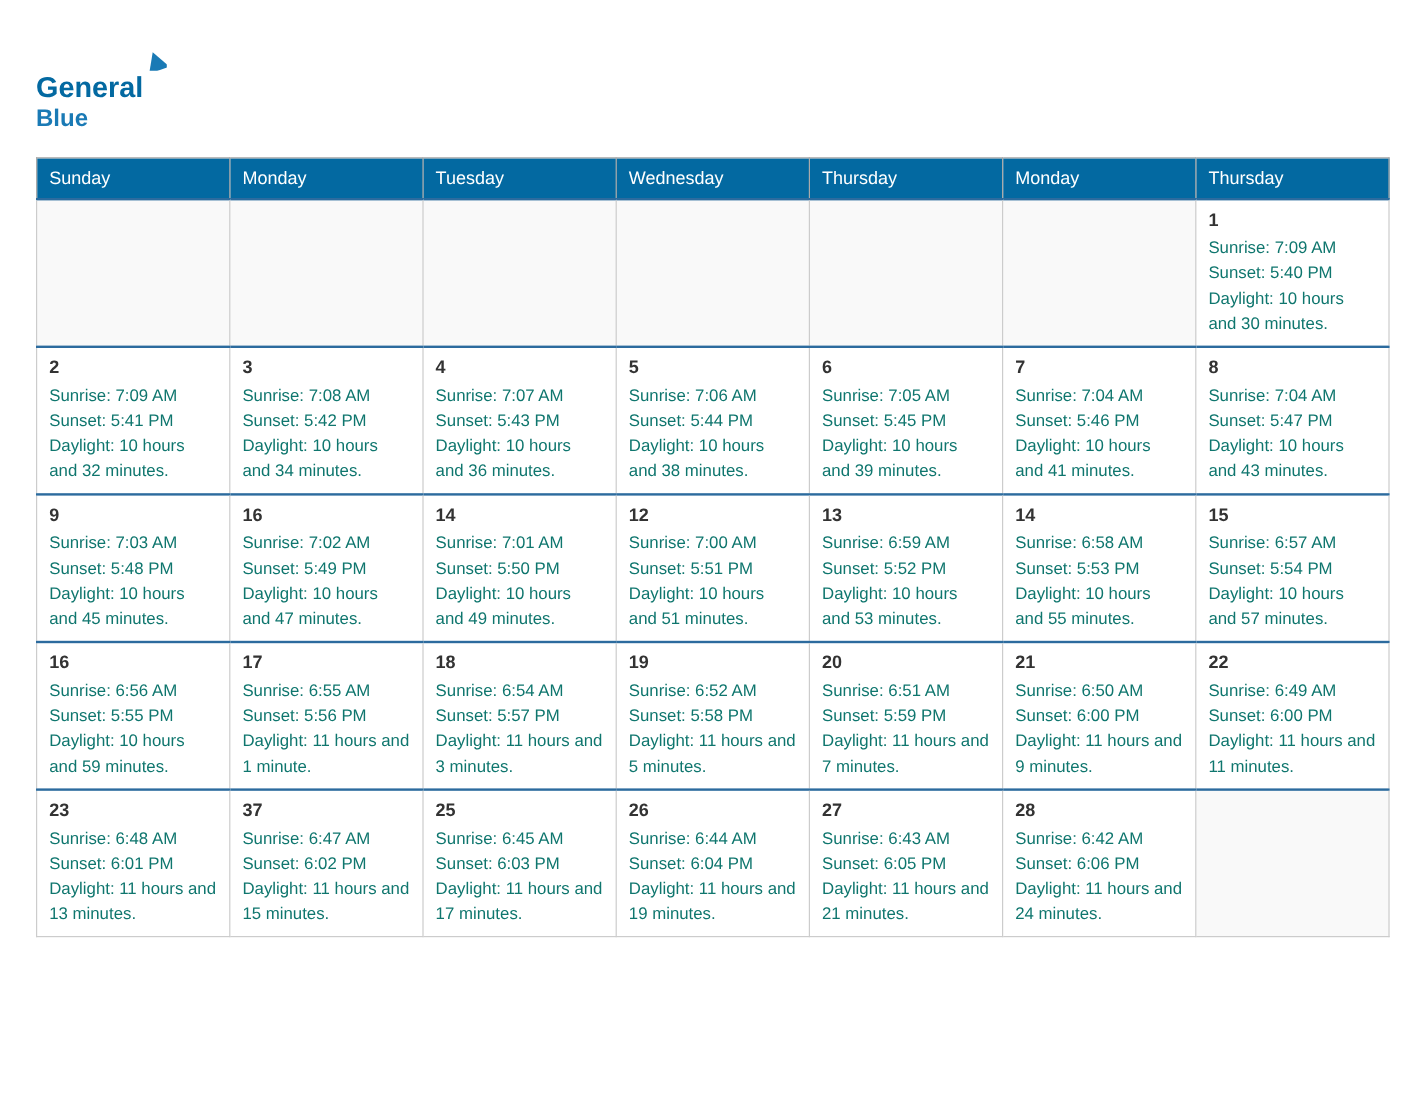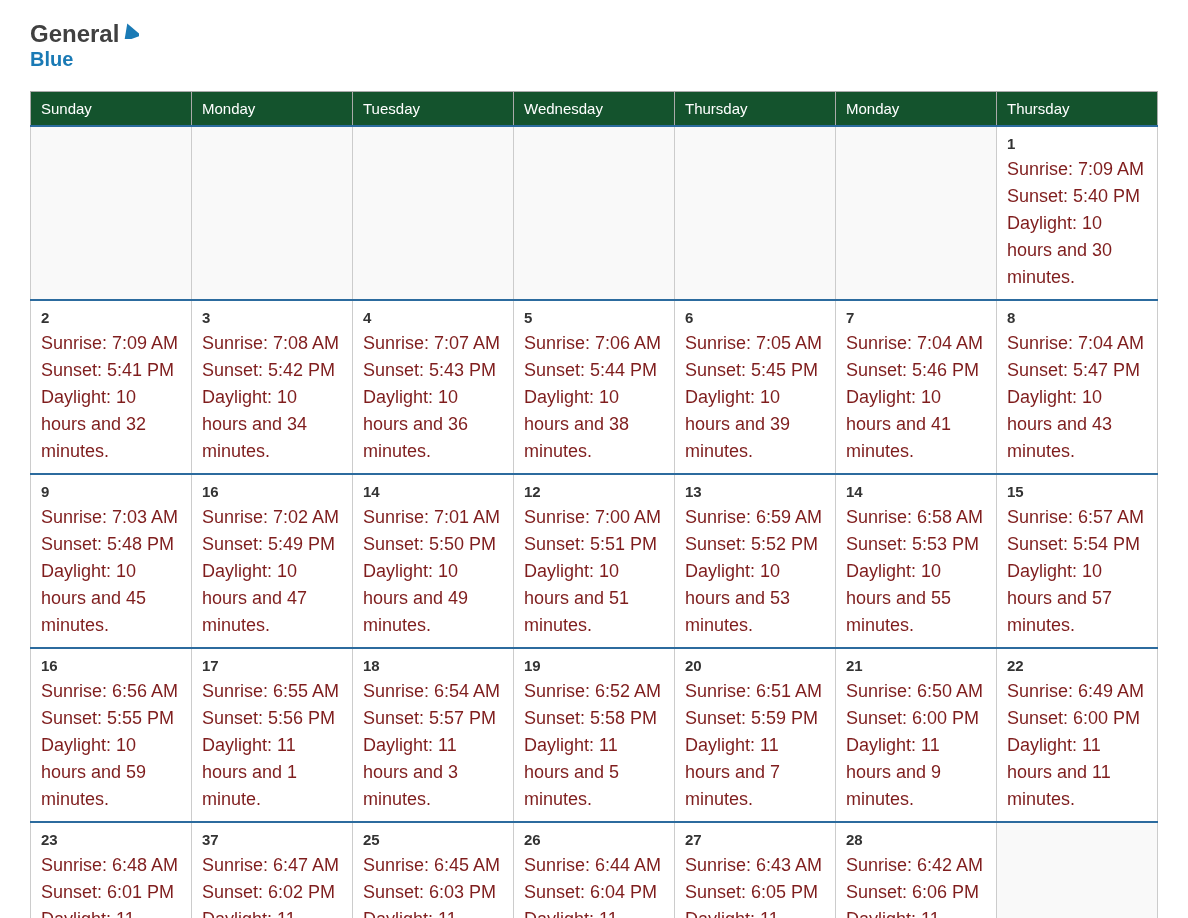--- a/index.html
+++ b/index.html
@@ -38,21 +38,21 @@
       font-size: 20px;
       color: #444;
       margin-top: 4px;
     }
     .calendar {
       width: 100%;
       border-collapse: collapse;
       border: 1px solid #aaa;
     }
     .calendar th {
-      background: #14532d;
+      background: #0369a1;
       color: #fff;
       padding: 8px 10px;
       font-size: 15px;
       font-weight: normal;
       text-align: left;
       border: 1px solid #aaa;
     }
     .calendar td {
       vertical-align: top;
       padding: 8px 10px;
@@ -65,35 +65,35 @@
     .calendar td.empty {
       background: #f9f9f9;
     }
     .day-number {
       font-size: 15px;
       font-weight: bold;
       display: block;
       margin-bottom: 4px;
     }
     .day-info {
-      font-size: 18px;
+      font-size: 14px;
       line-height: 1.5;
-      color: #7f1d1d;
+      color: #0f766e;
     }
     .calendar tr.week-row td {
       border-top: 2px solid #2c6b9e;
     }
   </style>
 </head>
 <body>
 
 <div class="header">
   <div class="logo">
     <div class="logo-line1">
-      <span style="font-size:24px;font-weight:bold;color:#404040;">General</span>
+      <span style="font-size:24px;font-weight:bold;color:#0369a1;margin-top:40px;">General</span>
       <span style="display:inline-block;margin-left:2px;margin-bottom:2px;">
         <svg width="18" height="16" viewBox="0 0 18 16">
           <polygon points="9,0 18,16 0,16" fill="#1a7ab5" transform="rotate(-20,9,8)"></polygon>
         </svg>
       </span>
     </div>
     <div>
       <span style="font-size:20px;font-weight:bold;color:#1a7ab5;">Blue</span>
     </div>
   </div>

